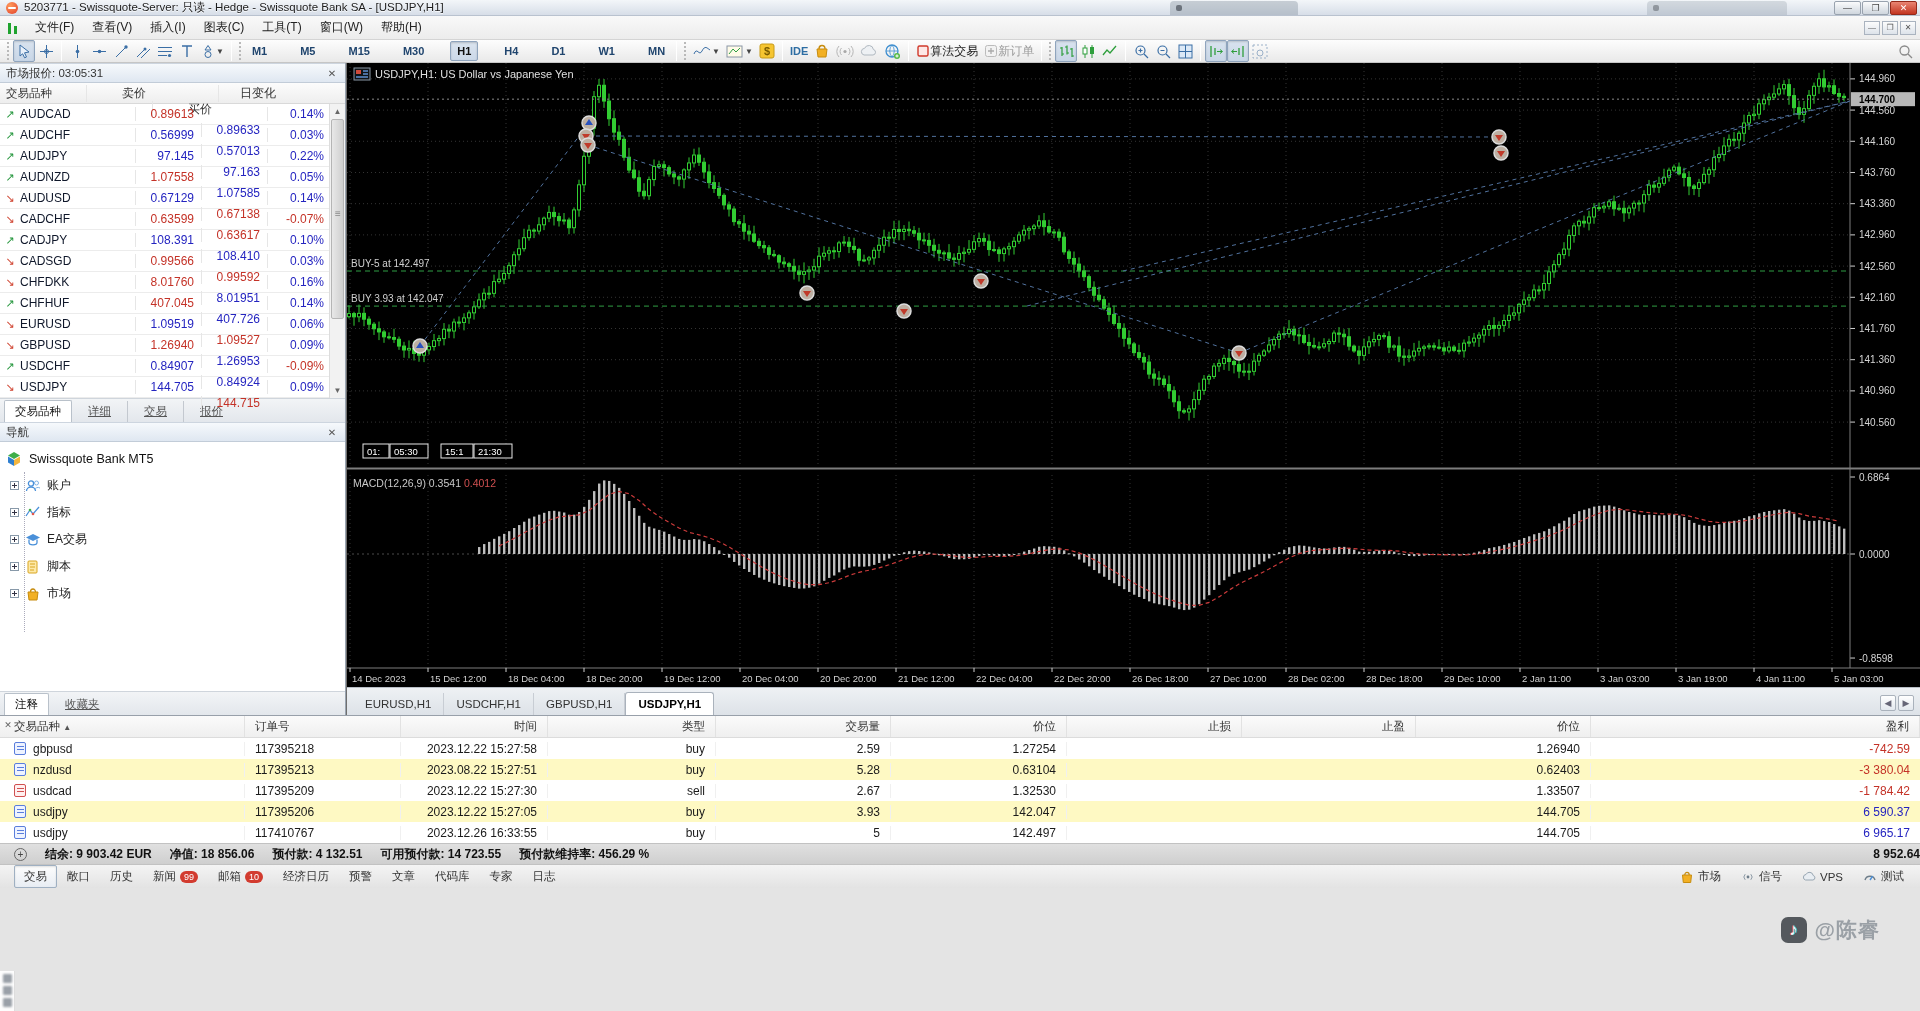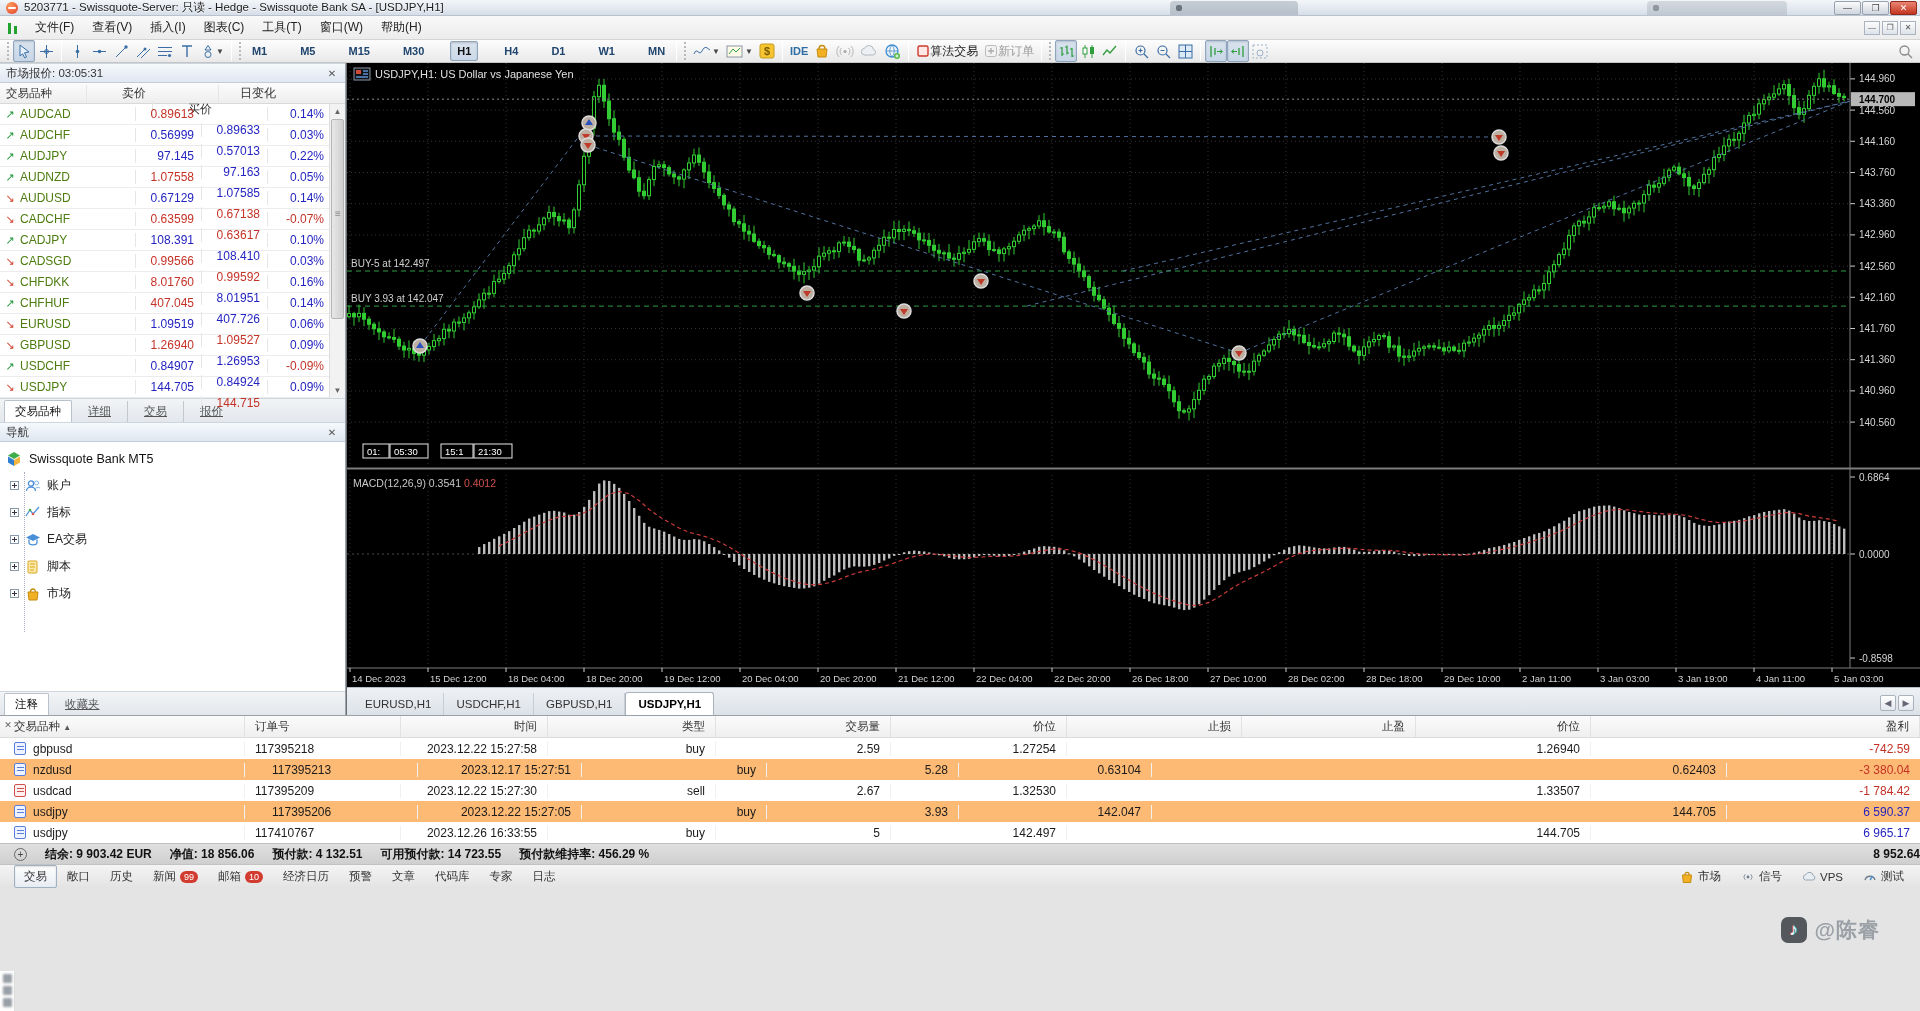--- a/index.html
+++ b/index.html
@@ -59,21 +59,21 @@
   .phead .x{ margin-left:auto; color:#555; font-size:10px; width:14px; text-align:center;}
 
   
   .mw-head{ height:21px; display:flex; align-items:center; background:linear-gradient(#fcfcfc,#eee);
     border-bottom:1px solid #d9d9d9; color:#333; font-size:11.5px;}
   .mw-head span{ padding:0 6px;}
   .mw-body{ position:relative; height:294px; }
   .mw-row{ height:21px; display:flex; align-items:center; border-bottom:1px solid #ececec; width:331px;}
   .mw-row .arr{ width:20px; text-align:center; font-size:11px;}
   .arr.up{ color:#24963c;} .arr.down{ color:#d04532;}
-  .mw-sym{ flex:1; color:#4d7c0f; }
+  .mw-sym{ flex:1; color:#0f172a; }
   .mw-cell{ text-align:right; padding-right:7px; font-size:12px;}
   .w-sell{ width:66px;} .w-buy{ width:66px;margin-top:32px;} .w-chg{ width:64px;}
   .c-red{ color:#c43227;} .c-blue{ color:#2424c0;}
   .colsep{ border-left:1px solid #e6e6e6; }
   .mw-scroll{ position:absolute; right:0; top:0; width:16px; height:294px; background:#f2f2f2; border-left:1px solid #ddd;}
   .mw-scroll .a{ position:absolute; left:0; width:15px; height:15px; color:#666; font-size:8px; text-align:center; line-height:15px;}
   .mw-thumb{ position:absolute; left:1px; top:15px; width:13px; height:200px; background:linear-gradient(90deg,#e8e8e8,#cfcfcf);
     border:1px solid #b5b5b5; border-radius:2px;}
   .mw-thumb::after{ content:"≡"; position:absolute; left:3px; top:88px; color:#888; font-size:10px;}
   .tabs-row{ height:24px; background:linear-gradient(#f2f4f6,#e3e7ec); border-top:1px solid #cfd5dc;
@@ -104,21 +104,21 @@
     color:#667; font-size:9px; text-align:center; line-height:14px; border-radius:2px;}
 
   
   .toolbox{ height:262px; background:#fff; border-top:1px solid #98a0aa; display:flex; flex-direction:column; position:relative;}
   .tbx-x{ position:absolute; left:2px; top:4px; color:#666; font-size:9px; width:12px; text-align:center;}
   .tb-grid{ display:grid; grid-template-columns:245px 156px 147px 168px 175px 176px 175px 174px 175px 1fr; align-items:center;}
   .tb-head{ height:22px; background:linear-gradient(#fbfbfb,#efefef); border-bottom:1px solid #dcdcdc; color:#333; font-size:11.5px;}
   .tb-head > div{ padding:0 10px; border-right:1px solid #e2e2e2; line-height:21px; height:21px; white-space:nowrap;}
   .tb-row{ height:21px; font-size:12px; color:#1b1b1b;}
   .tb-row > div{ padding:0 10px; border-right:1px solid #f0f0f0; white-space:nowrap;}
-  .tb-row.alt{ background:#fdba74;gap:17px;}
+  .tb-row.alt{ background:#fef9c3;}
   .ra{ text-align:right;} .la{ text-align:left;}
   .sym-cell{ display:flex; align-items:center; gap:7px; padding-left:14px !important;}
   .pos-ico{ width:12px; height:13px; border-radius:2px; border:1px solid #5a7edc; background:#eef3ff; position:relative; flex:0 0 auto;}
   .pos-ico::after{ content:""; position:absolute; left:2px; top:3px; width:7px; height:1px; background:#5a7edc; box-shadow:0 3px 0 #5a7edc;}
   .pos-ico.sell{ border-color:#d05050; background:#ffefef;}
   .pos-ico.sell::after{ background:#d05050; box-shadow:0 3px 0 #d05050;}
   .tb-sum{ height:21px; background:linear-gradient(#e0e0e0,#cfcfcf); border-top:1px solid #c2c2c2; display:flex; align-items:center;
     font-weight:bold; color:#111; font-size:12px; padding-left:14px; gap:18px;}
   .tb-sum .plus{ width:13px; height:13px; border:1px solid #666; border-radius:50%; color:#444; font-size:10px;
     line-height:11px; text-align:center; font-weight:normal;}
@@ -1661,21 +1661,21 @@
           <div class="ra"></div>
           <div class="ra">1.26940</div>
           <div class="ra c-red" style="border-right:none;">-742.59</div>
         </div>
         <div class="tb-row tb-grid alt">
           <div class="la sym-cell">
             <span class="pos-ico"></span>
             <span>nzdusd</span>
           </div>
           <div class="la">117395213</div>
-          <div class="ra">2023.12.17 15:27:51</div>
+          <div class="ra">2023.08.22 15:27:51</div>
           <div class="ra">buy</div>
           <div class="ra">5.28</div>
           <div class="ra">0.63104</div>
           <div class="ra"></div>
           <div class="ra"></div>
           <div class="ra">0.62403</div>
           <div class="ra c-red" style="border-right:none;">-3 380.04</div>
         </div>
         <div class="tb-row tb-grid">
           <div class="la sym-cell">

